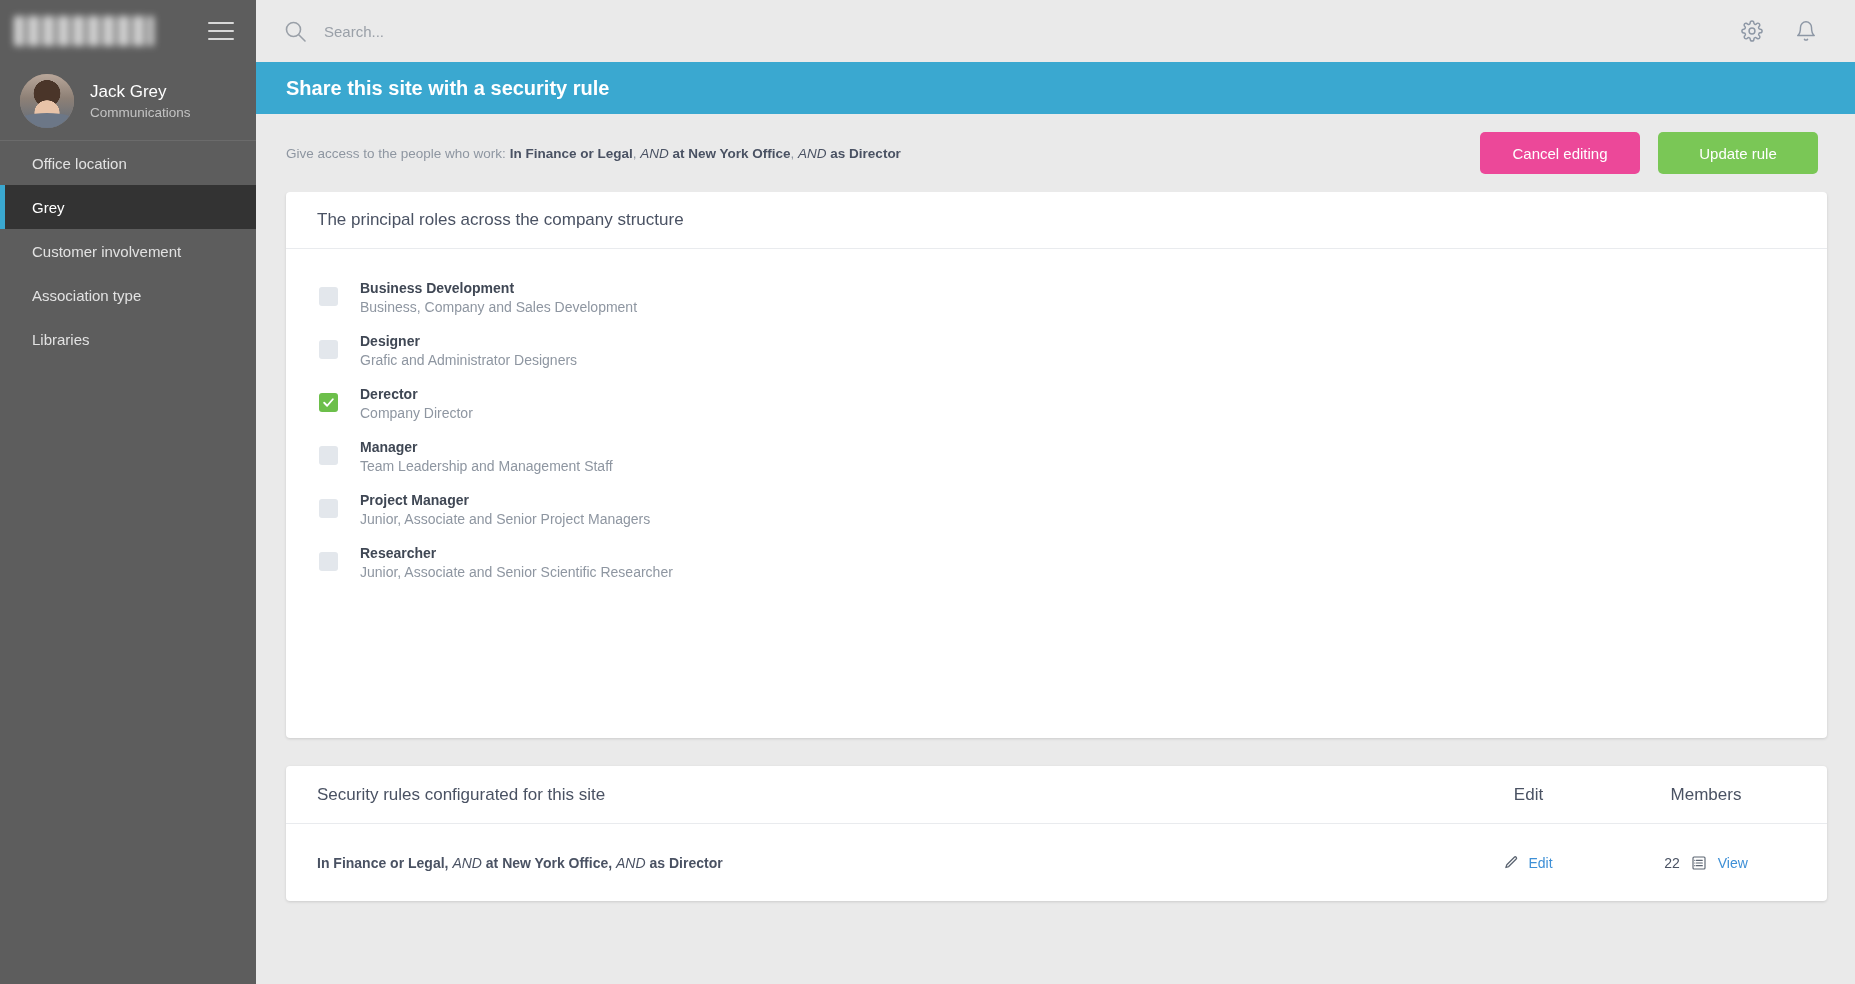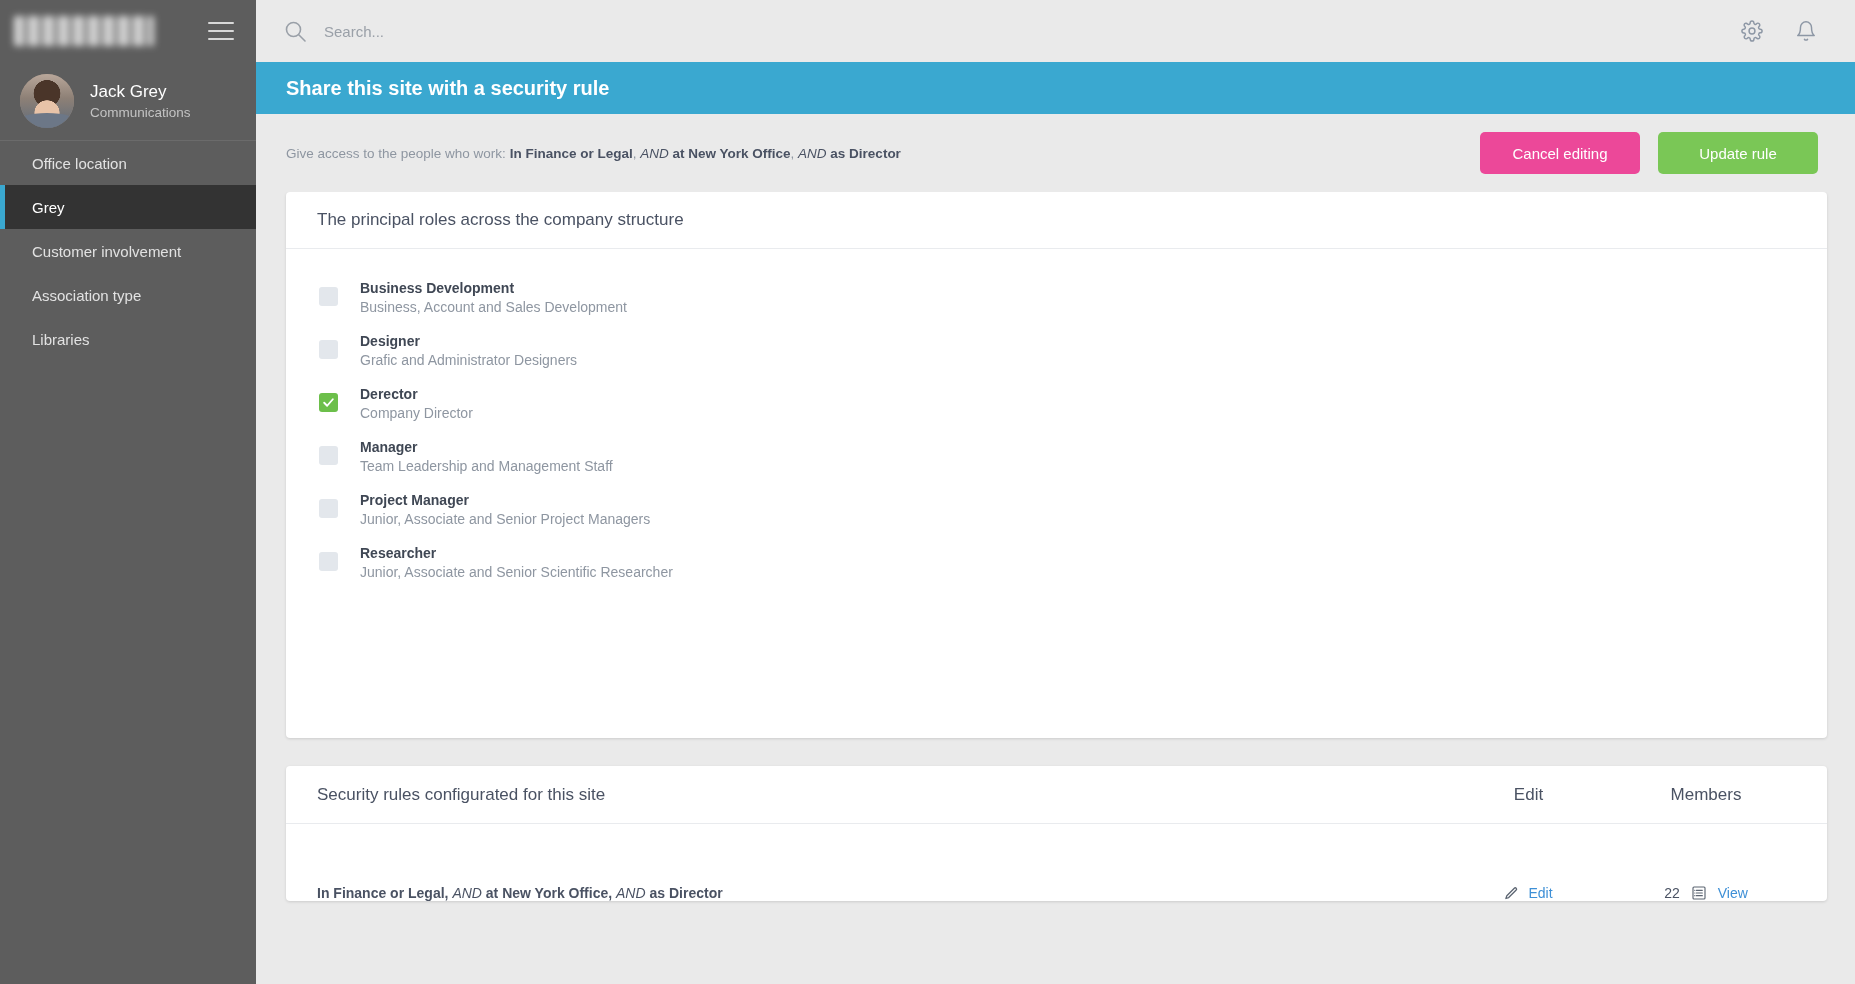--- a/index.html
+++ b/index.html
@@ -153,21 +153,21 @@
   .card-rules { }
   .rules-header {
     height: 58px; display: flex; align-items: center;
     padding: 0 31px; border-bottom: 1px solid #e9ebee;
   }
   .rules-header .col-desc { flex: 1; font-size: 17px; color: #4a5263; }
   .rules-header .col-edit { width: 175px; font-size: 17px; color: #4a5263; text-align: center; }
   .rules-header .col-members { width: 180px; font-size: 17px; color: #4a5263; text-align: center; }
 
   .rule-row {
-    height: 77px; display: flex; align-items: flex-end;
+    height: 77px; display: flex; align-items: center;
     padding: 0 31px;
   }
   .rule-row .col-desc { flex: 1; font-size: 14px; color: #4a5263; font-weight: bold; }
   .rule-row .col-desc i { font-style: italic; font-weight: normal; }
   .rule-row .col-edit {
     width: 175px; display: flex; align-items: center; justify-content: center; gap: 9px;
   }
   .rule-row .col-members {
     width: 180px; display: flex; align-items: center; justify-content: center; gap: 11px;
   }
@@ -269,21 +269,21 @@
           <div class="card-title">The principal roles across the company structure</div>
         </div>
         <div class="roles-list">
 
           <div class="role-item">
             <span class="checkbox">
               
             </span>
             <span class="role-text">
               <span class="role-name">Business Development</span>
-              <span class="role-desc">Business, Account and Sales Development</span>
+              <span class="role-desc">Business, Company and Sales Development</span>
             </span>
           </div>
 
           <div class="role-item">
             <span class="checkbox">
               
             </span>
             <span class="role-text">
               <span class="role-name">Designer</span>
               <span class="role-desc">Grafic and Administrator Designers</span>

